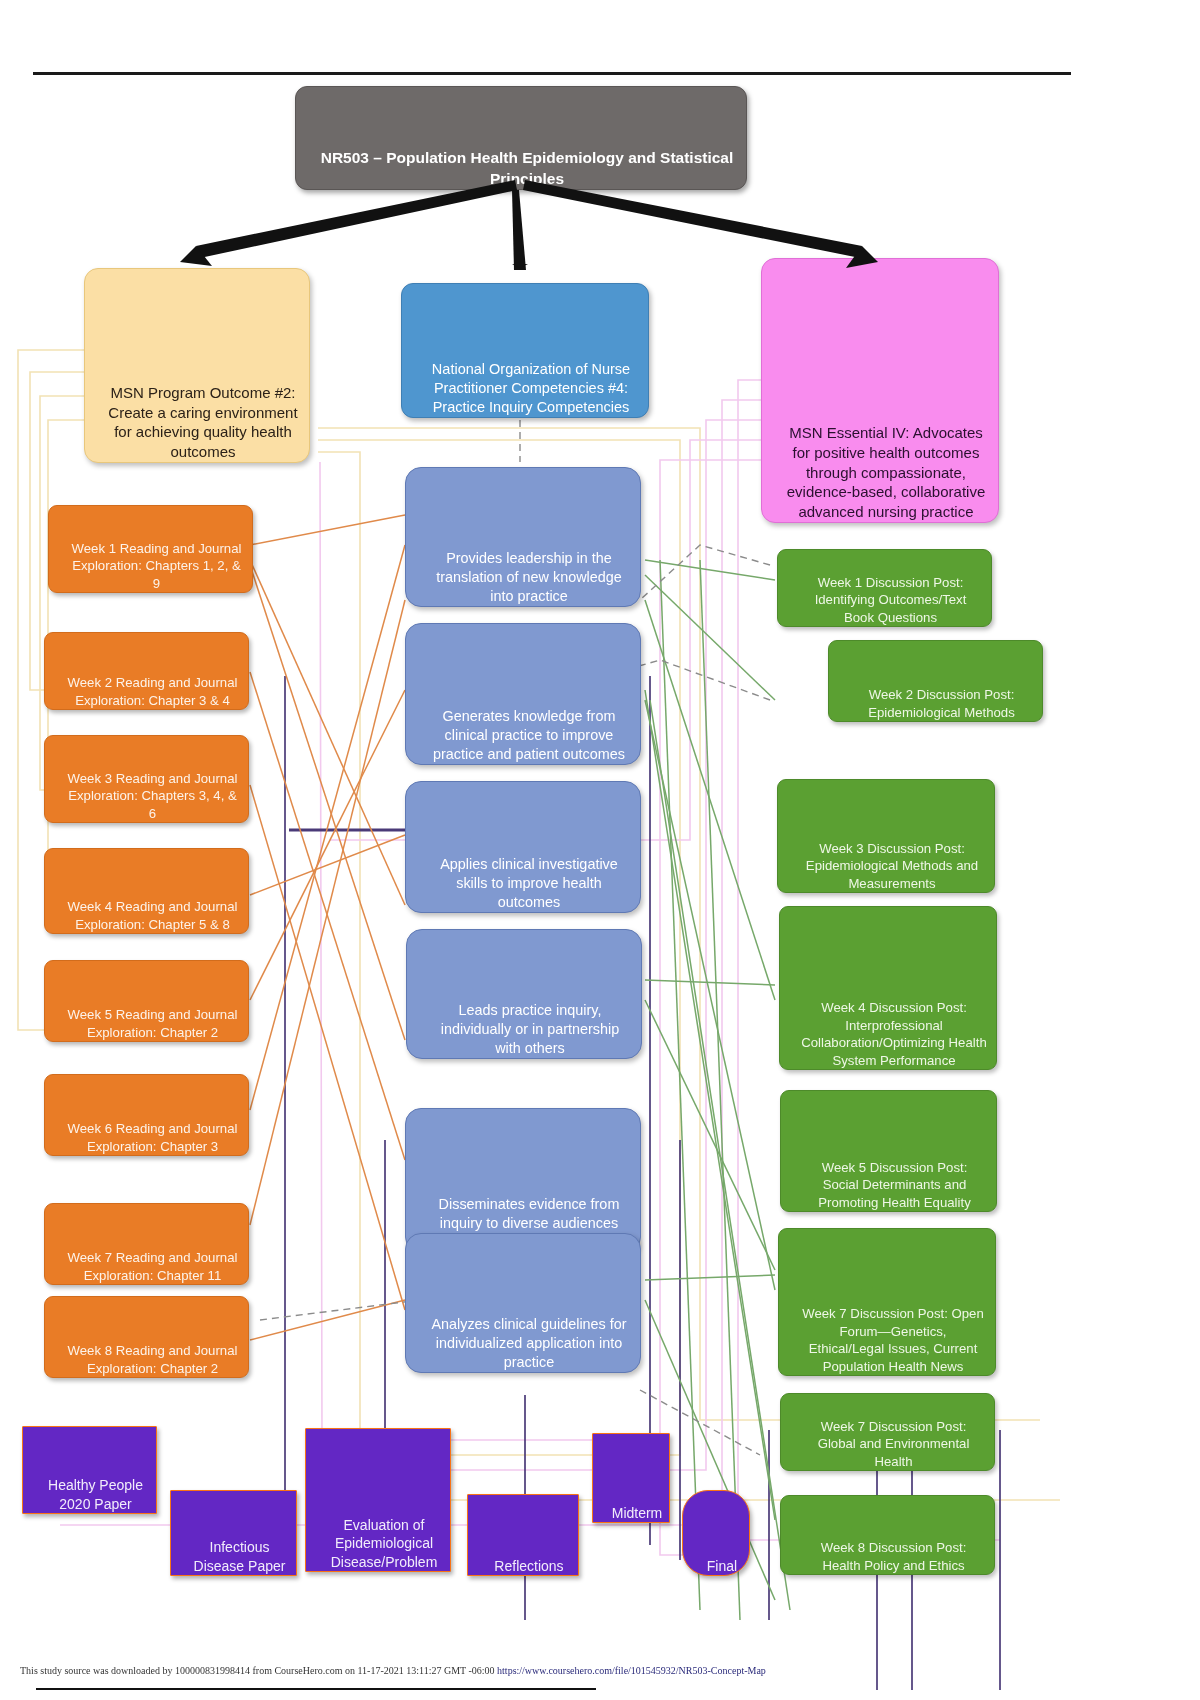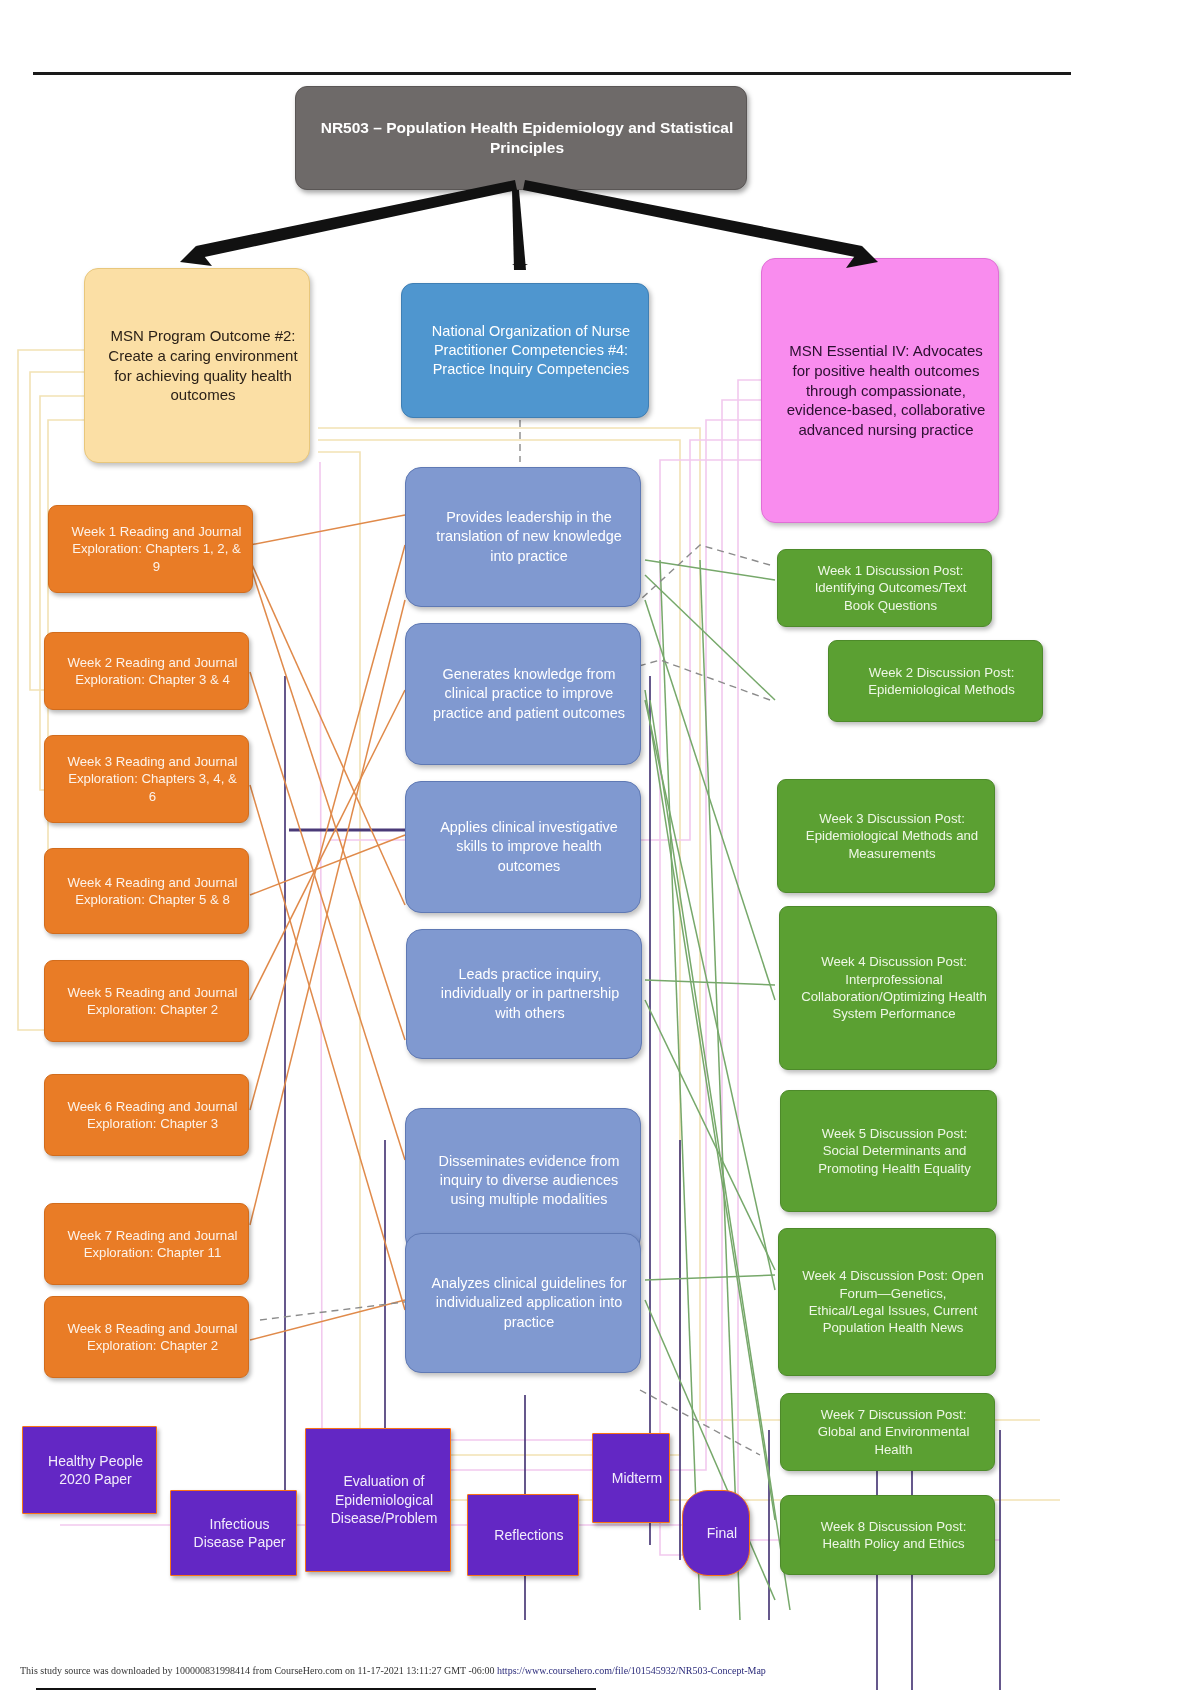--- a/index.html
+++ b/index.html
@@ -8,21 +8,21 @@
     width:1200px;height:1700px;position:relative;overflow:hidden;
   }
   #canvas{position:absolute;left:0;top:0;width:1200px;height:1700px;}
 
   
   .top-rule{position:absolute;left:33px;top:72px;width:1038px;height:3px;background:#1a1a1a;}
 
   
   .node{
     position:absolute;
-    display:flex;align-items:center;justify-content:center;
+    display:flex;align-items:flex-end;justify-content:center;
     text-align:center;
     box-sizing:border-box;
     line-height:1.32;
     z-index:5;
     padding-left:12px;
   }
   .node span{display:block;width:100%;padding:0 9px;}
 
   
   .root{
@@ -278,21 +278,21 @@
   <div class="node discussion" style="left:777px;top:779px;width:218px;height:114px;">
     <span>Week 3 Discussion Post: Epidemiological Methods and Measurements</span>
   </div>
   <div class="node discussion" style="left:779px;top:906px;width:218px;height:164px;">
     <span>Week 4 Discussion Post: Interprofessional Collaboration/Optimizing Health System Performance</span>
   </div>
   <div class="node discussion" style="left:780px;top:1090px;width:217px;height:122px;">
     <span>Week 5 Discussion Post: Social Determinants and Promoting Health Equality</span>
   </div>
   <div class="node discussion" style="left:778px;top:1228px;width:218px;height:148px;">
-    <span>Week 4 Discussion Post: Open Forum—Genetics, Ethical/Legal Issues, Current Population Health News</span>
+    <span>Week 7 Discussion Post: Open Forum—Genetics, Ethical/Legal Issues, Current Population Health News</span>
   </div>
   <div class="node discussion" style="left:780px;top:1393px;width:215px;height:78px;">
     <span>Week 7 Discussion Post: Global and Environmental Health</span>
   </div>
   <div class="node discussion" style="left:780px;top:1495px;width:215px;height:80px;">
     <span>Week 8 Discussion Post: Health Policy and Ethics</span>
   </div>
 
   <div class="node assignment" style="left:22px;top:1426px;width:135px;height:88px;">
     <span>Healthy People 2020 Paper</span>

